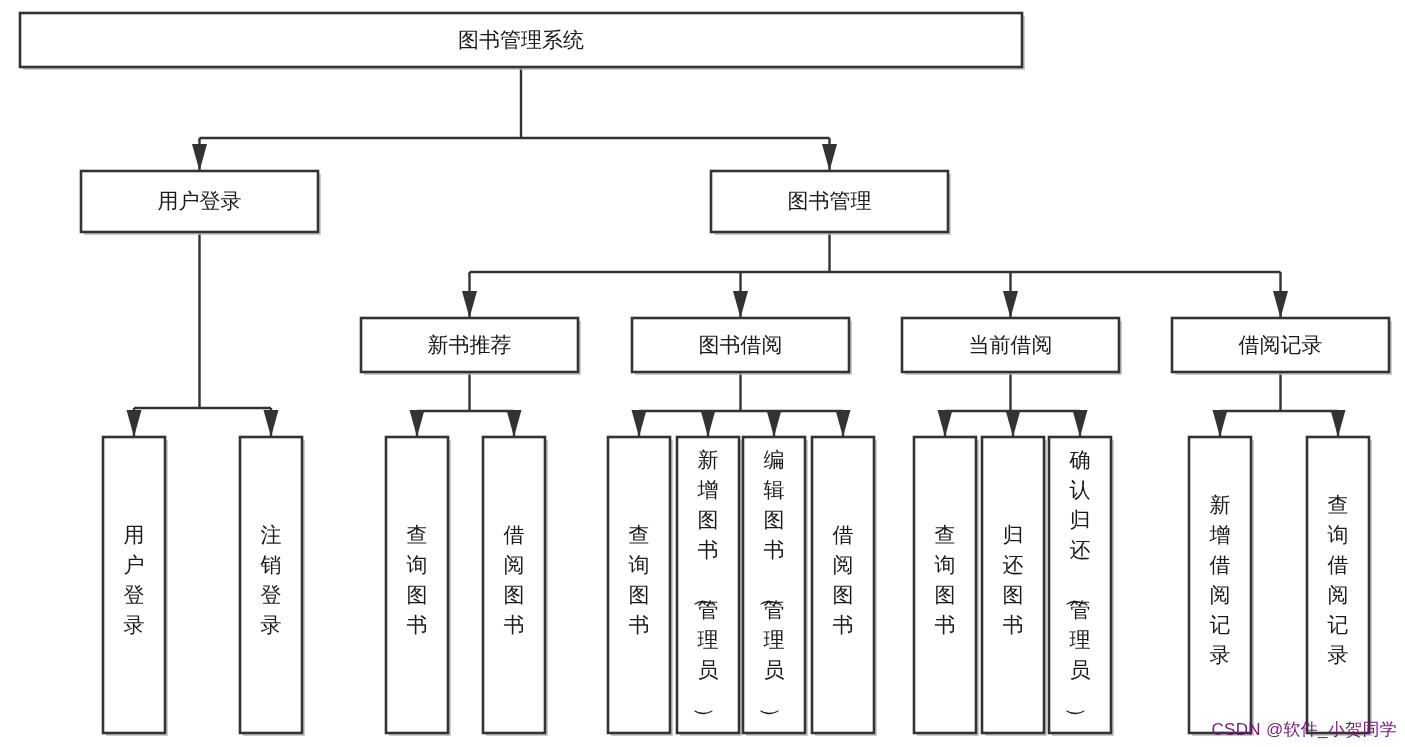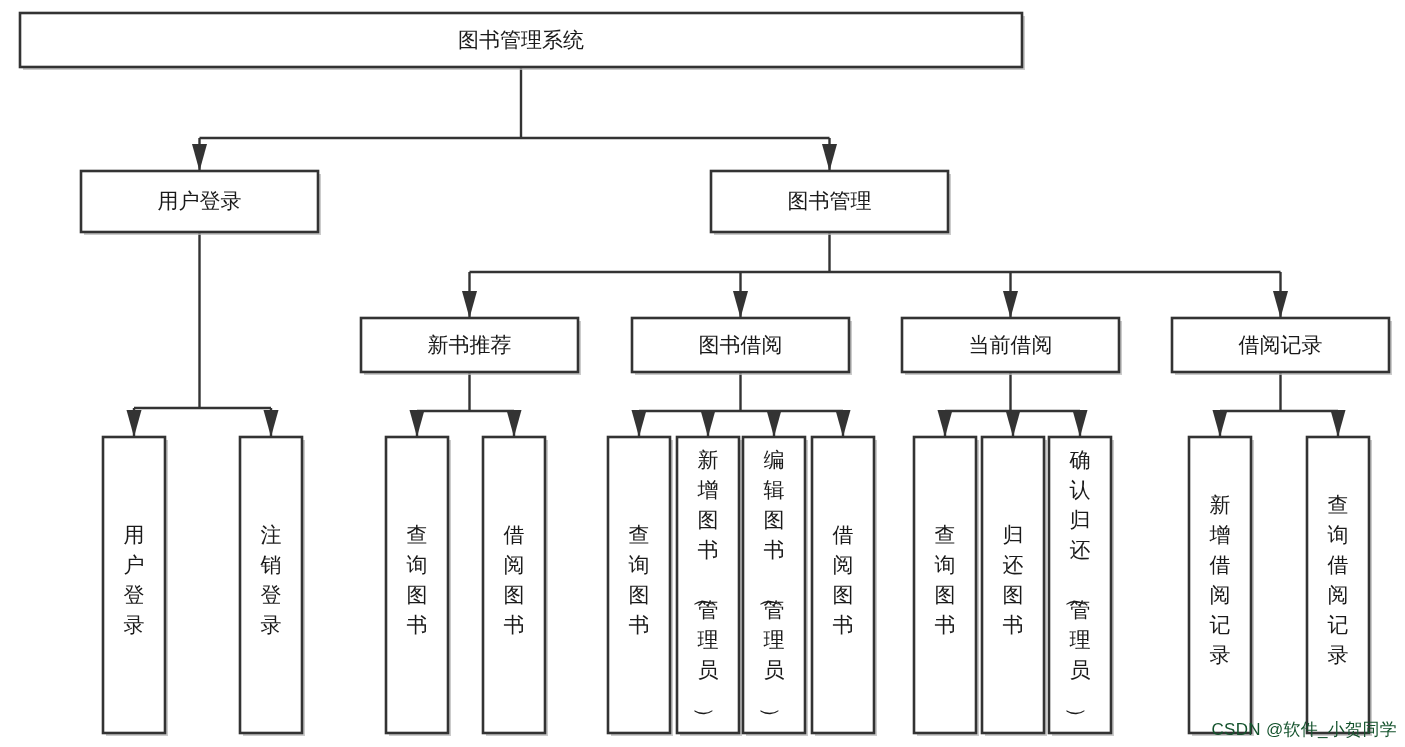--- a/index.html
+++ b/index.html
@@ -58,21 +58,21 @@
   .arrow-head {
     fill: #333333;
     stroke: none;
   }
   .watermark {
     position: absolute;
     right: 8px;
     bottom: 6px;
     font-family: "Liberation Sans", "DejaVu Sans", sans-serif;
     font-size: 17px;
-    color: #14532d;
+    color: #701a75;
     white-space: nowrap;
     letter-spacing: 0.3px;
   }
 </style>
 </head>
 <body>
 
 <div id="diagram-root">
   <svg class="diagram-canvas" id="diagram-svg" viewBox="0 0 1405 747" xmlns="http://www.w3.org/2000/svg">
       <g>

